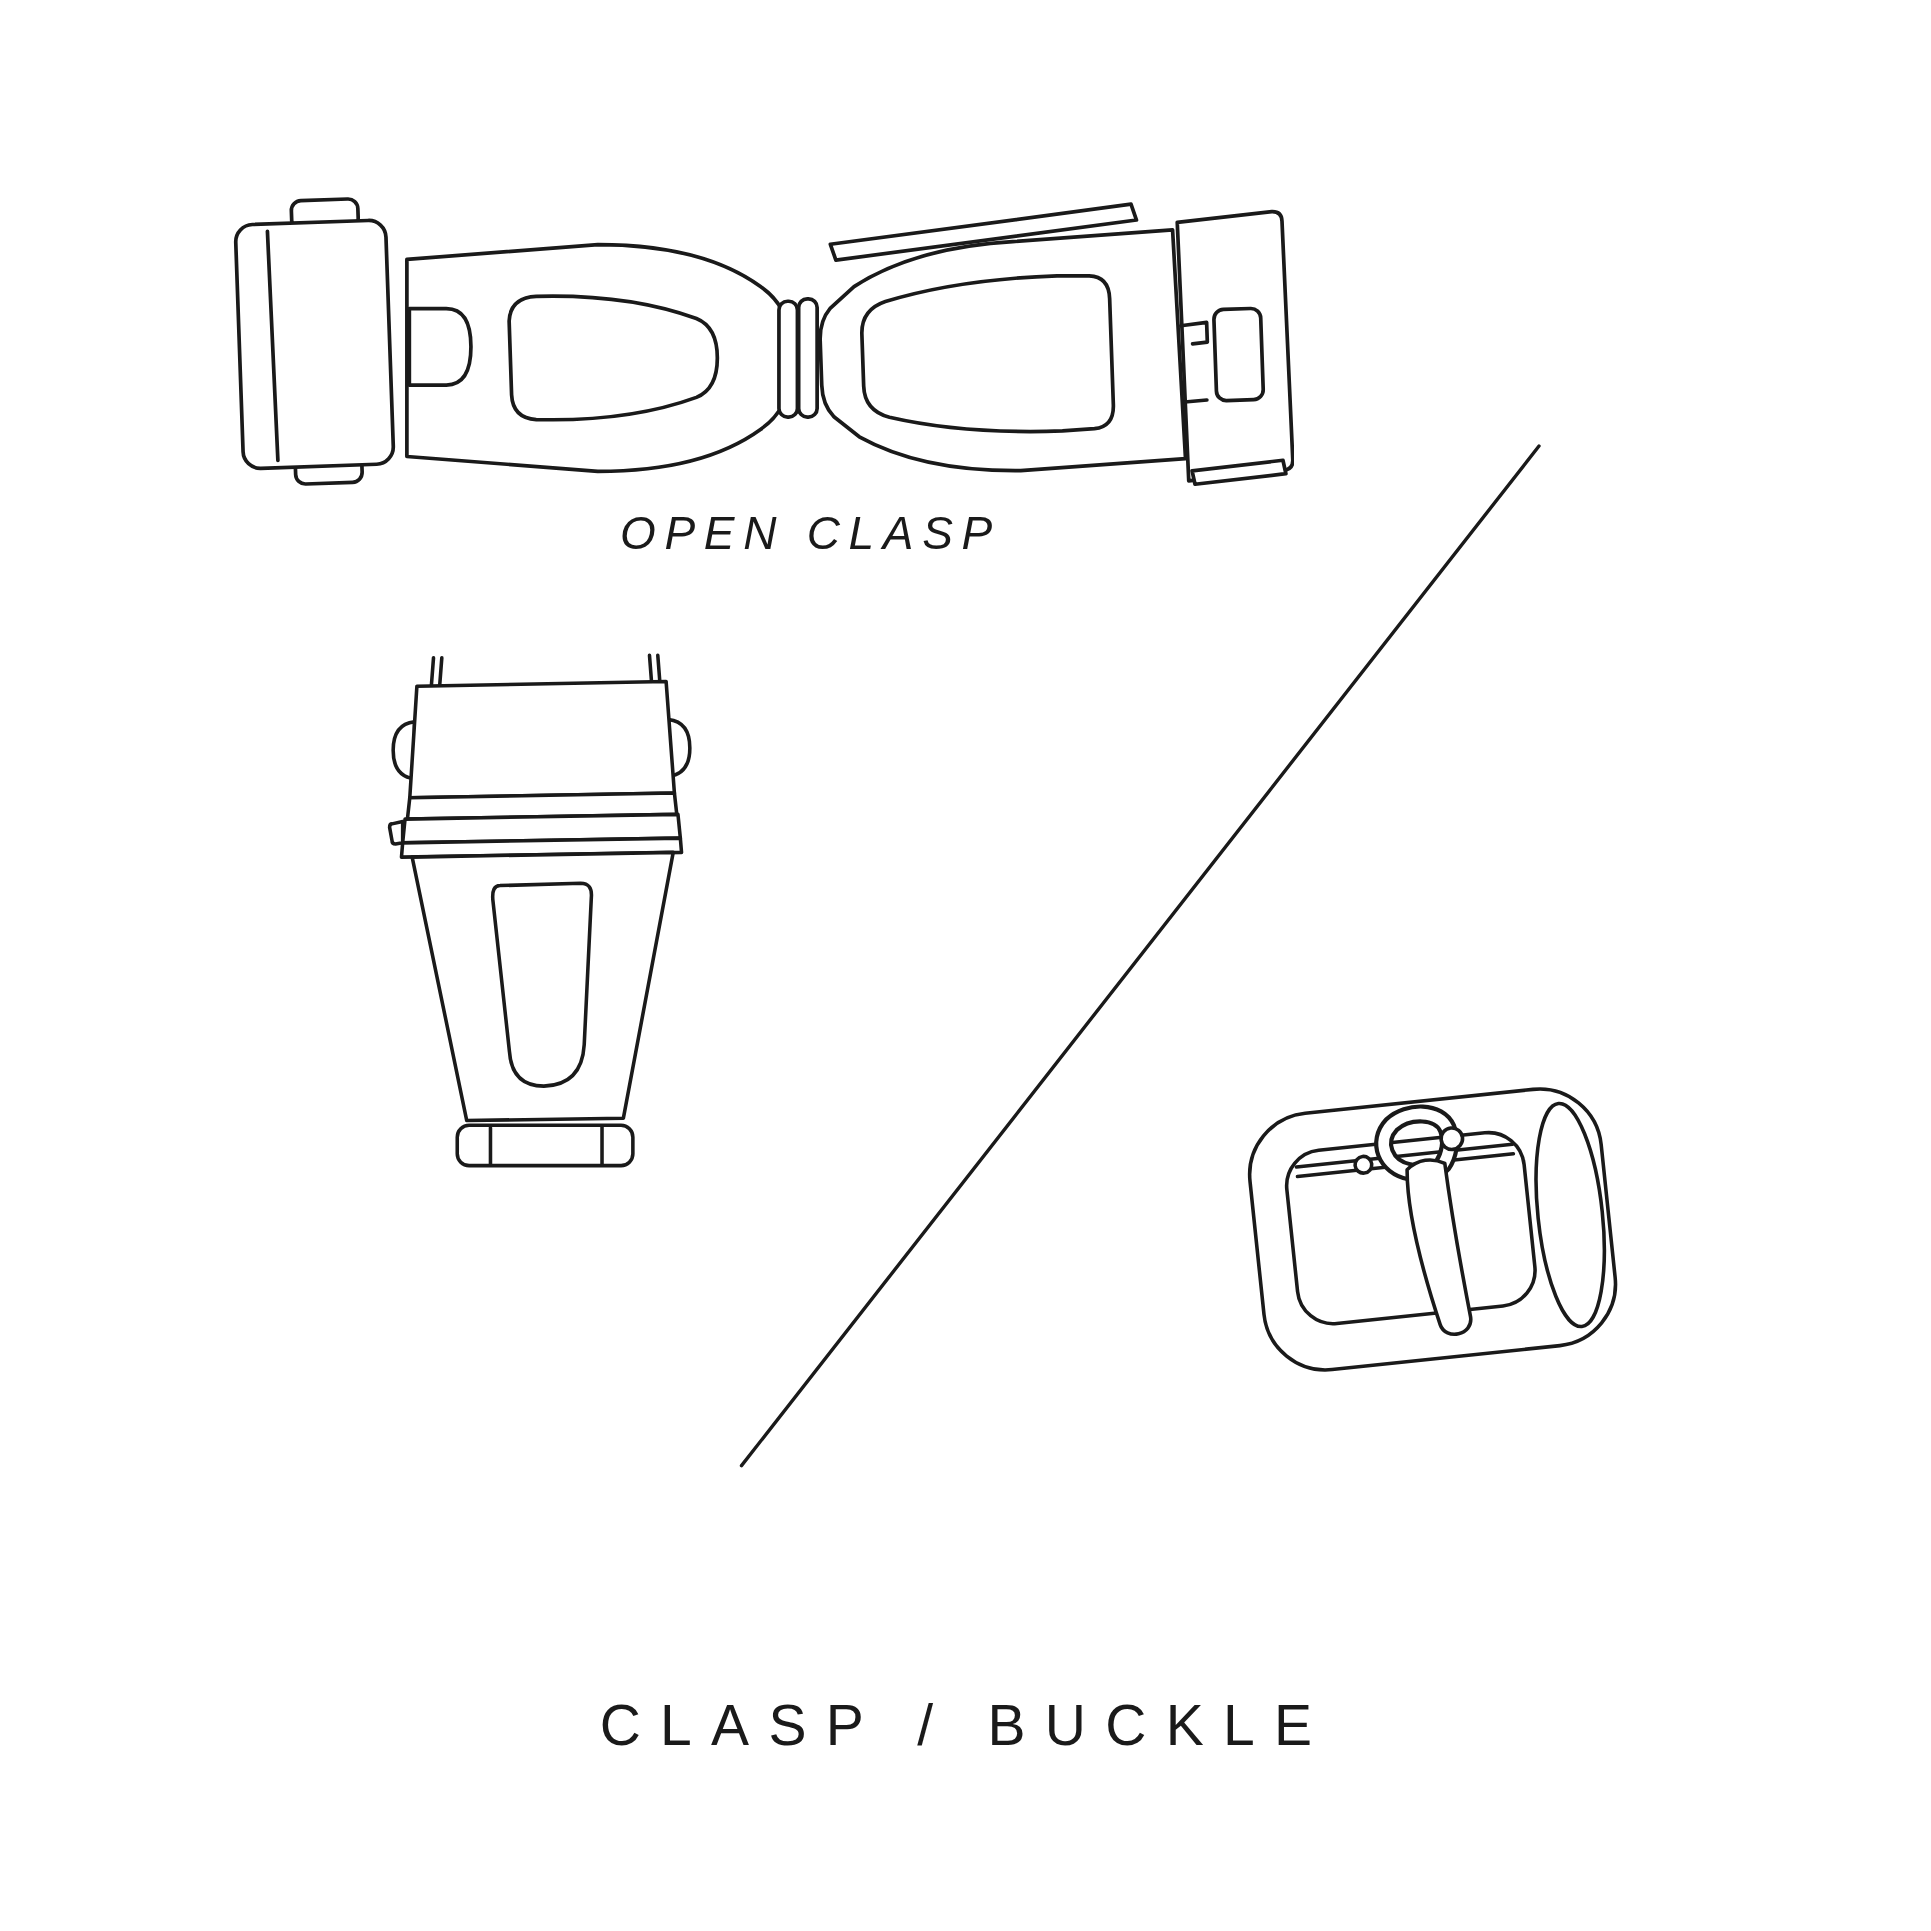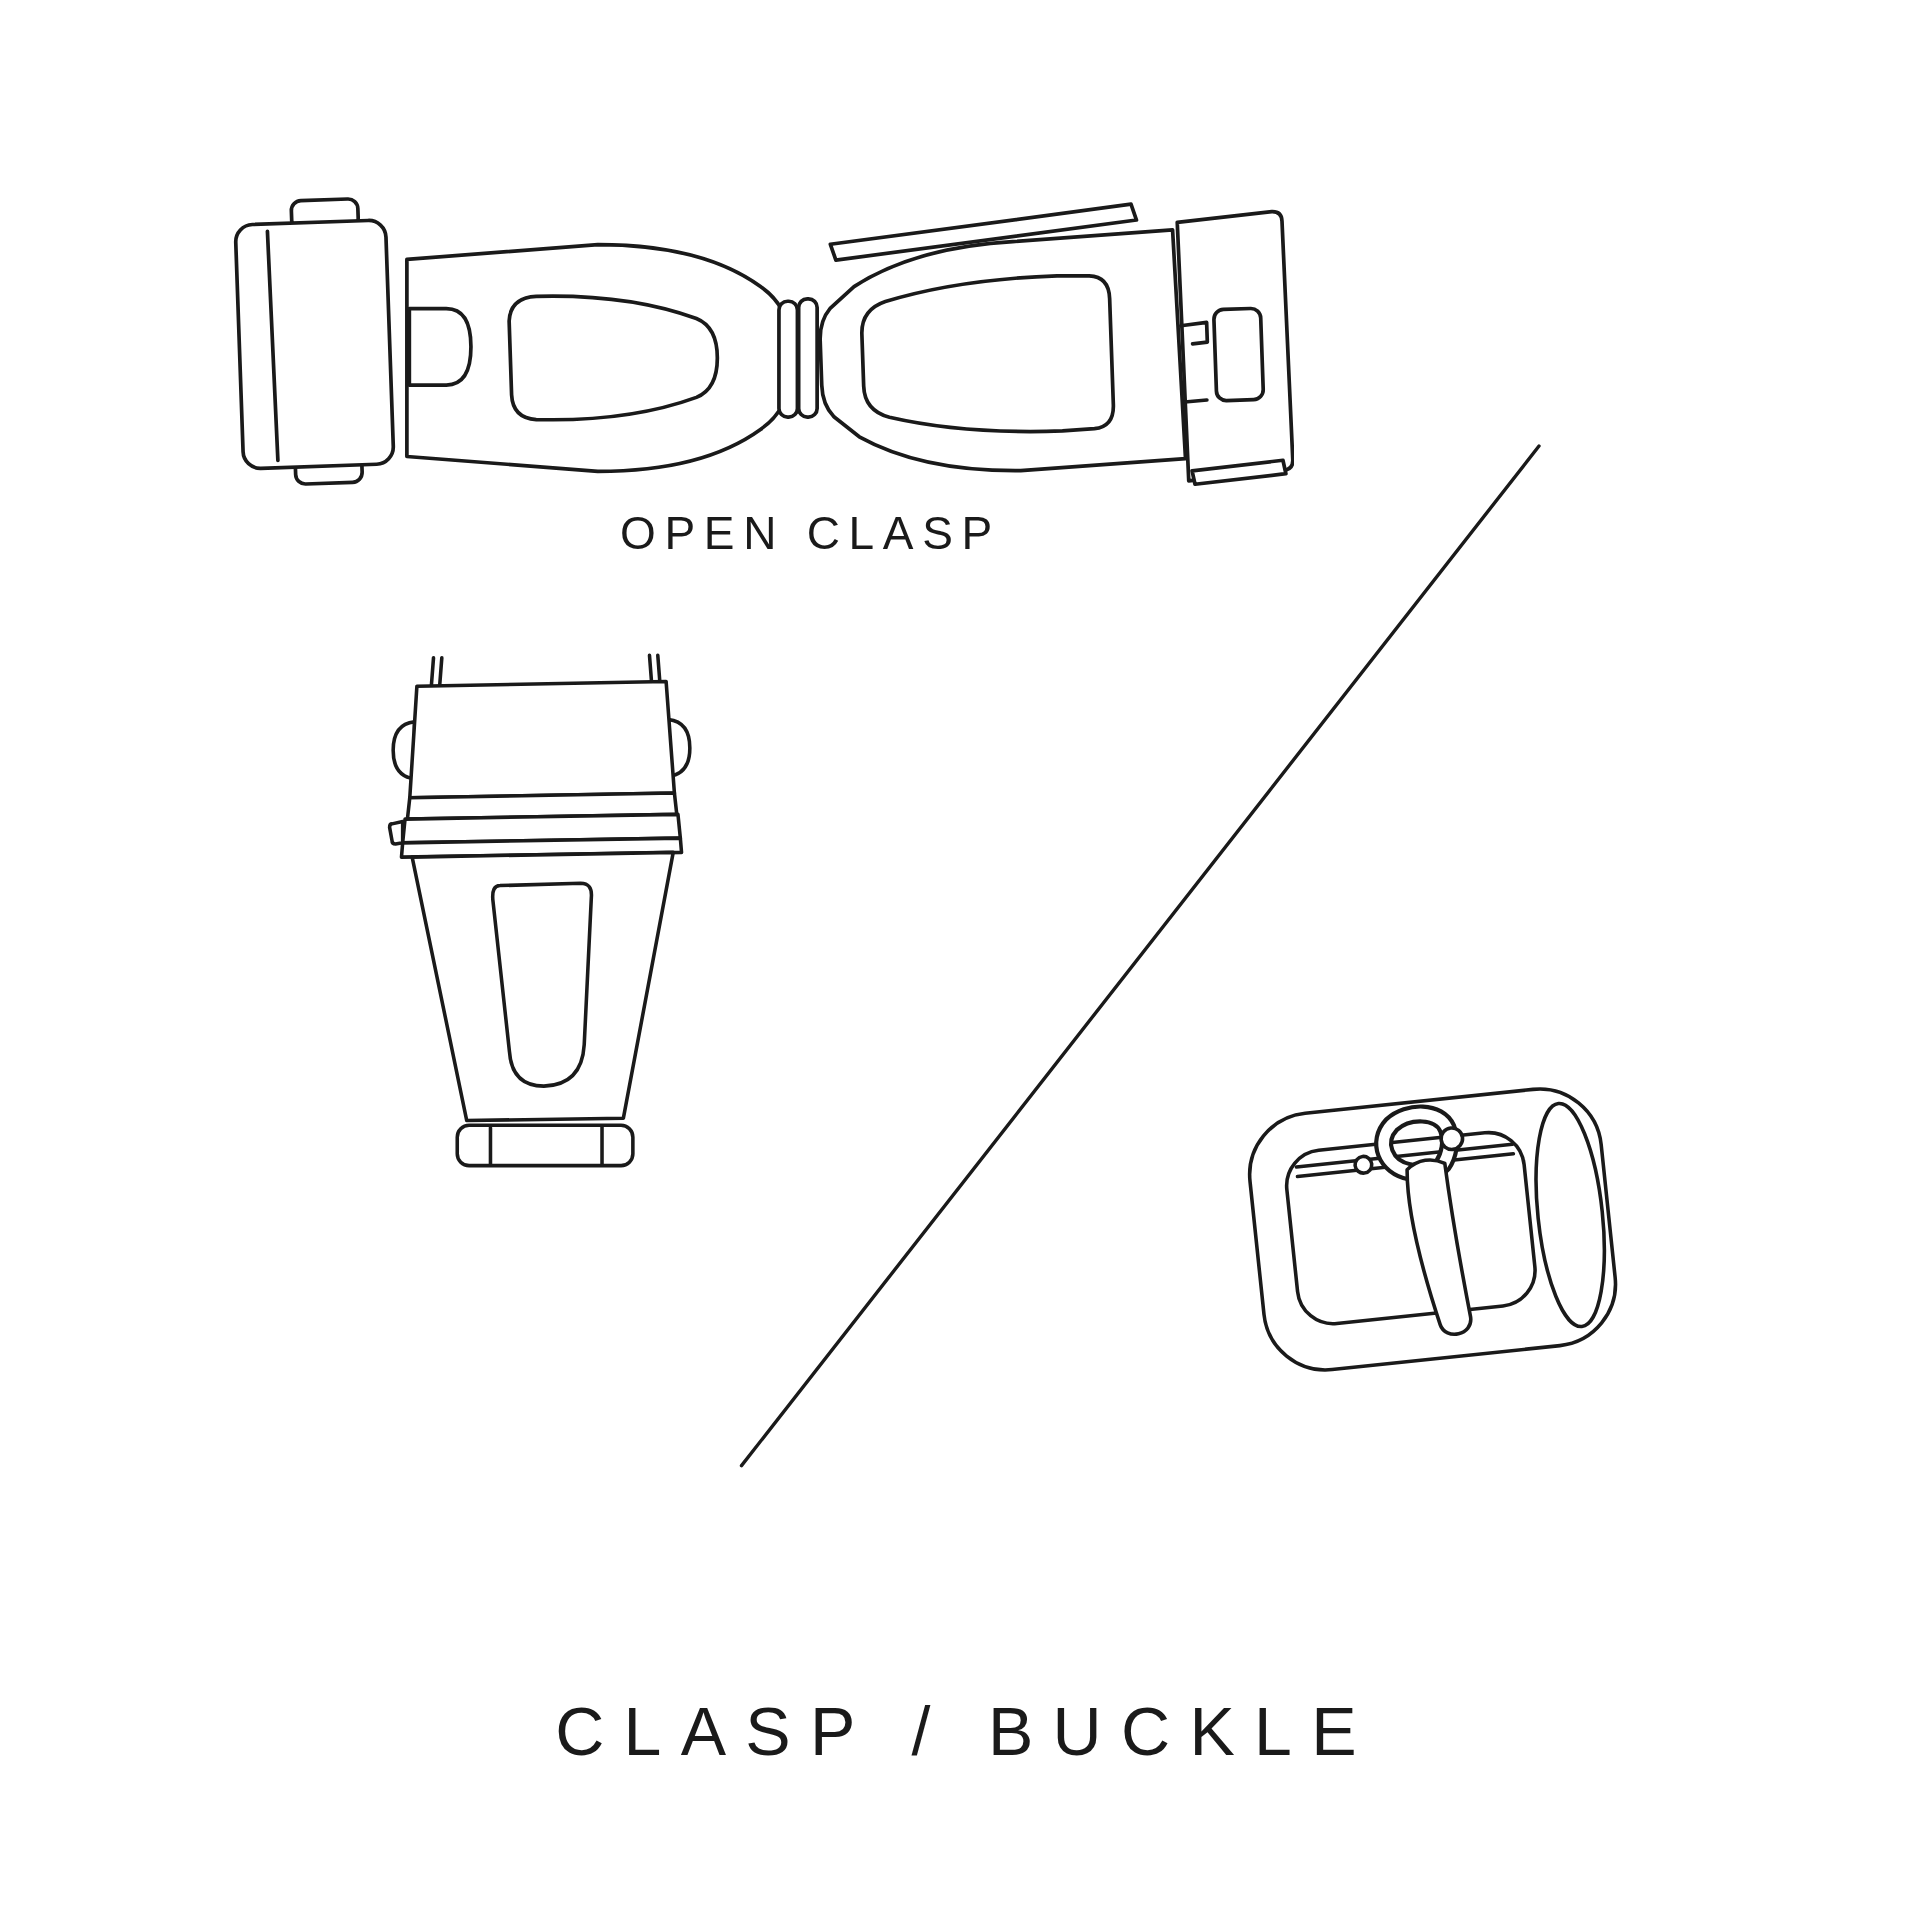--- a/index.html
+++ b/index.html
@@ -21,27 +21,28 @@
   .lineart .nofill{fill:none;}
   .illus{position:absolute;}
   .caption{
     position:absolute;
     text-align:center;
     font-weight:400;
     font-size:46px;
     letter-spacing:8.7px;
     color:#1a1a1a;
     white-space:nowrap;
+    font-style:italic;
   }
   .title{
     position:absolute;
     left:0;width:1931px;
     top:1692px;
     text-align:center;
-    font-size:68px;
+    font-size:57px;
     letter-spacing:19.3px;
     font-weight:400;
     color:#1a1a1a;
     white-space:nowrap;
   }
   .divider-svg{position:absolute;inset:0;pointer-events:none;}
 </style>
 </head>
 <body>
 

